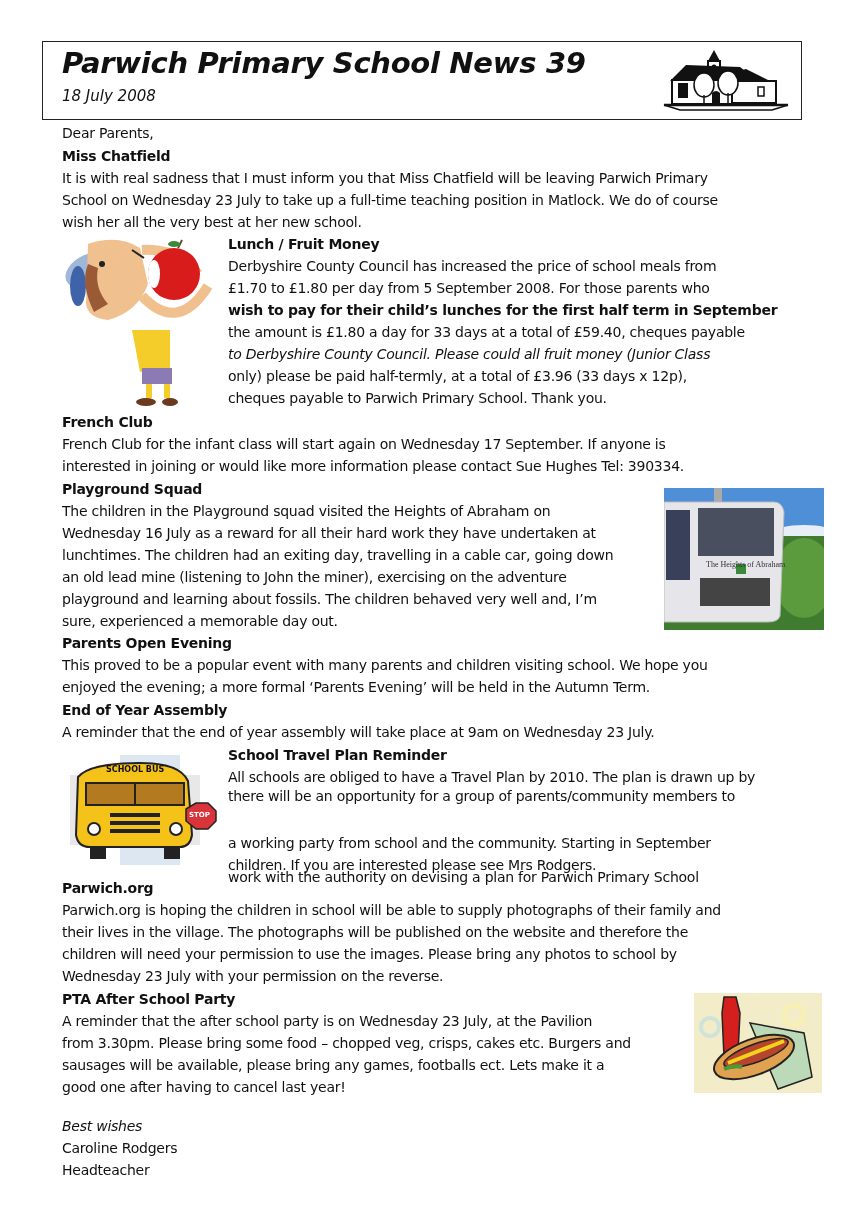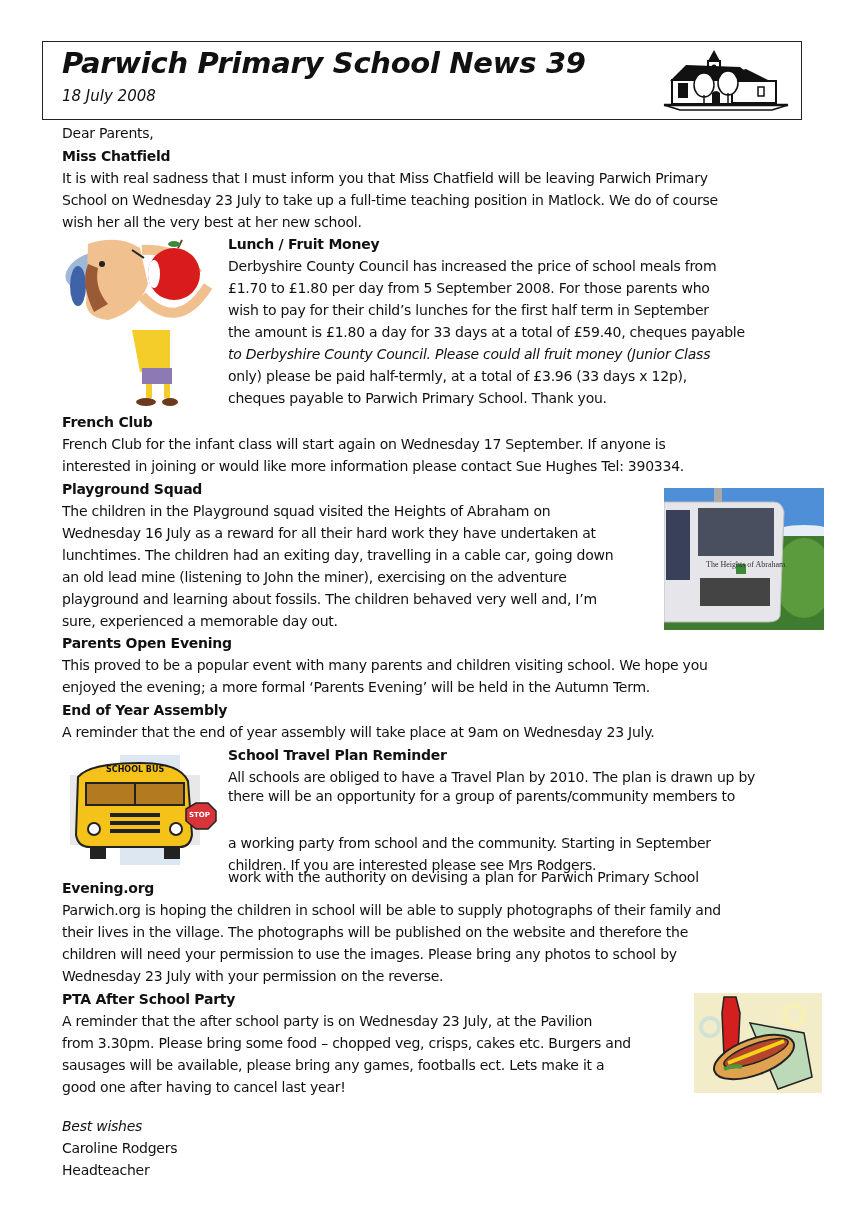--- a/index.html
+++ b/index.html
@@ -68,21 +68,21 @@
     <rect x="88" y="150" width="6" height="14" fill="#f5cd2a"></rect>
     <rect x="106" y="150" width="6" height="14" fill="#f5cd2a"></rect>
     <ellipse cx="88" cy="168" rx="10" ry="4" fill="#6b3a1e"></ellipse>
     <ellipse cx="112" cy="168" rx="8" ry="4" fill="#6b3a1e"></ellipse>
   </svg>
 </div>
 
 <div class="line h" style="left:228px;top:233px;">Lunch / Fruit Money</div>
 <div class="line" style="left:228px;top:255px;text-align:center;">Derbyshire County Council has increased the price of school meals from</div>
 <div class="line" style="left:228px;top:277px;">£1.70 to £1.80 per day from 5 September 2008.  For those parents who</div>
-<div class="line" style="left:228px;top:299px;">wish to pay for their child’s lunches for the first half term in September</div>
+<div class="line" style="left:228px;top:299px;font-weight:bold;">wish to pay for their child’s lunches for the first half term in September</div>
 <div class="line" style="left:228px;top:321px;">the amount is £1.80 a day for 33 days at a total of £59.40, cheques payable</div>
 <div class="line" style="left:228px;top:343px;font-style:italic;">to Derbyshire County Council.  Please could all fruit money (Junior Class</div>
 <div class="line" style="left:228px;top:365px;">only) please be paid half-termly, at a total of £3.96 (33 days x 12p),</div>
 <div class="line" style="left:228px;top:387px;">cheques payable to Parwich Primary School. Thank you.</div>
 
 <div class="line h" style="top:411px;text-align:center;">French Club</div>
 <div class="line" style="top:433px;">French Club for the infant class will start again on Wednesday 17 September. If anyone is</div>
 <div class="line" style="top:455px;">interested in joining or would like more information please contact Sue Hughes Tel: 390334.</div>
 
 <div class="line h" style="top:478px;">Playground Squad</div>
@@ -136,21 +136,21 @@
   <div class="abs" style="left:129px;top:56px;font-size:7px;font-weight:bold;color:#fff;white-space:nowrap;">STOP</div>
 </div>
 
 <div class="line h" style="left:228px;top:744px;">School Travel Plan Reminder</div>
 <div class="line" style="left:228px;top:766px;">All schools are obliged to have a Travel Plan by 2010. The plan is drawn up by</div>
 <div class="line" style="left:228px;top:832px;">a working party from school and the community. Starting in September</div>
 <div class="line" style="left:228px;top:785px;">there will be an opportunity for a group of parents/community members to</div>
 <div class="line" style="left:228px;top:832px;margin-top:34px;">work with the authority on devising a plan for Parwich Primary School</div>
 <div class="line" style="left:228px;top:854px;">children. If you are interested please see Mrs Rodgers.</div>
 
-<div class="line h" style="top:877px;">Evening.org</div>
+<div class="line h" style="top:877px;">Parwich.org</div>
 <div class="line" style="top:899px;">Parwich.org is hoping the children in school will be able to supply photographs of their family and</div>
 <div class="line" style="top:921px;">their lives in the village. The photographs will be published on the website and therefore the</div>
 <div class="line" style="top:943px;">children will need your permission to use the images. Please bring any photos to school by</div>
 <div class="line" style="top:965px;">Wednesday 23 July with your permission on the reverse.</div>
 
 <div class="line h" style="top:988px;">PTA After School Party</div>
 <div class="line" style="top:1010px;">A reminder that the after school party is on Wednesday 23 July, at the Pavilion</div>
 <div class="line" style="top:1032px;">from 3.30pm.  Please bring some food – chopped veg, crisps, cakes etc.  Burgers and</div>
 <div class="line" style="top:1054px;">sausages will be available, please bring any games, footballs ect.  Lets make it a</div>
 <div class="line" style="top:1076px;">good one after having to cancel last year!</div>

